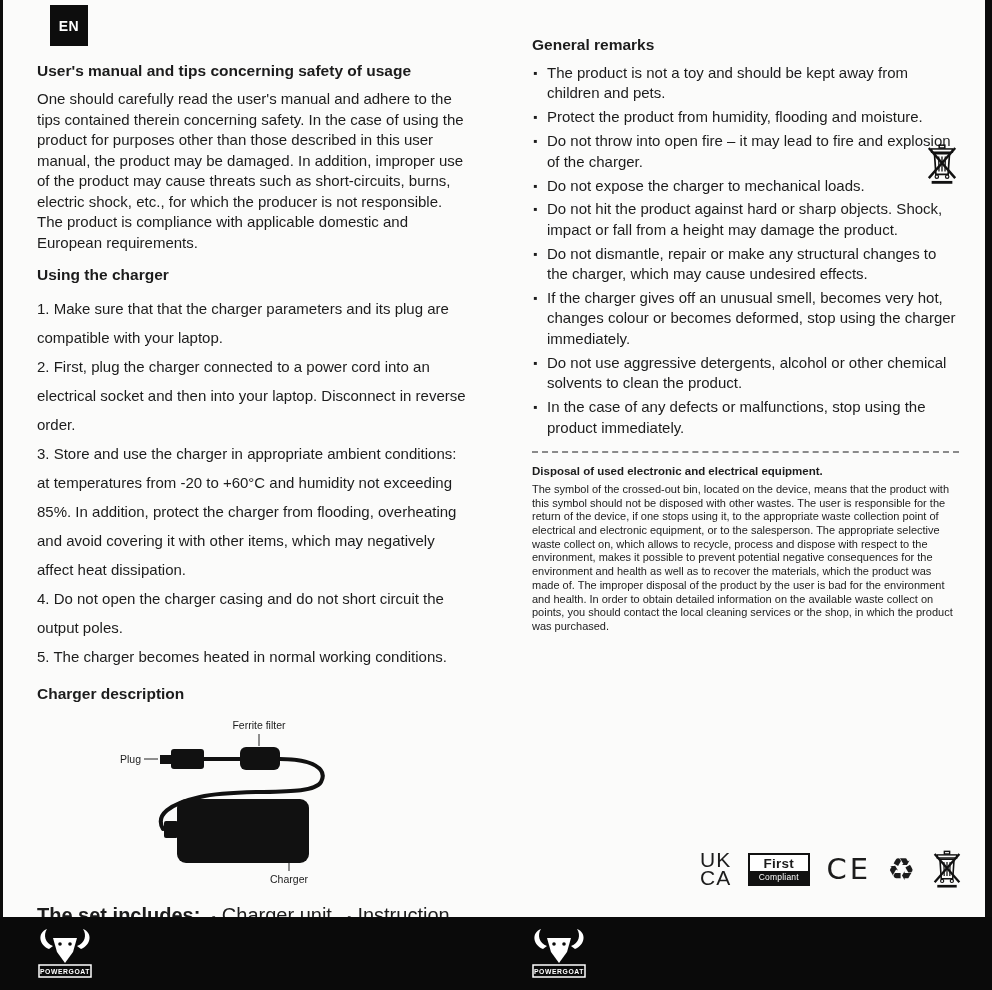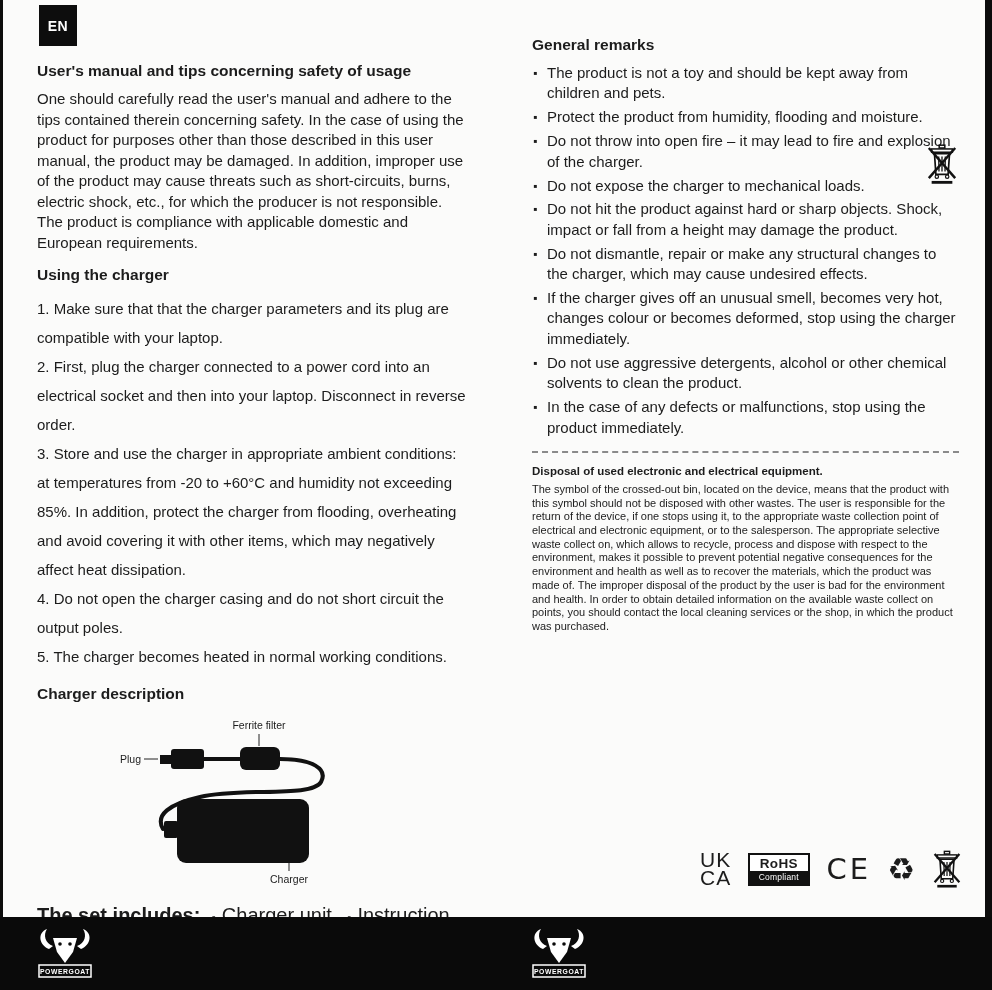--- a/index.html
+++ b/index.html
@@ -11,21 +11,21 @@
     position:relative;
     overflow:hidden;
     -webkit-font-smoothing:antialiased;
   }
   .page{position:relative;width:992px;height:990px;}
   .edge{position:absolute;top:0;bottom:0;background:#0c0c0c;}
   .edge-left{left:0;width:3px;}
   .edge-right{right:0;width:7px;}
 
   .lang-badge{
-    position:absolute;left:39px;top:5px;width:38px;height:41px;
+    position:absolute;left:50px;top:5px;width:38px;height:41px;
     background:#0d0d0d;color:#fff;font-weight:bold;font-size:14px;
     display:flex;align-items:center;justify-content:center;letter-spacing:.5px;
   }
 
   .col-left{position:absolute;left:37px;top:62px;width:433px;}
   .col-right{position:absolute;left:532px;top:36px;width:427px;}
 
   .h-main{font-weight:bold;font-size:15.5px;margin:0 0 9px 0;}
   .h-sub{font-weight:bold;font-size:15.5px;margin:14px 0 10px 0;}
   .body-text{font-size:15px;line-height:20.5px;margin:0 0 13px 0;}
@@ -164,21 +164,21 @@
     <line x1="31" y1="5" x2="3" y2="37" stroke="#111" stroke-width="2.6"></line>
     <rect x="6" y="40" width="22" height="3" fill="#111"></rect>
   </svg>
 
   <div class="marks-row">
     <div class="ukca">
       <div>UK</div>
       <div>CA</div>
     </div>
     <div class="rohs">
-      <div class="rohs-top">RoHS</div>
+      <div class="rohs-top">First</div>
       <div class="rohs-bottom">Compliant</div>
     </div>
     <div class="ce-mark">CE</div>
     <div class="recycle-mark">♻</div>
     <svg width="30" height="42" viewBox="0 0 34 44">
       <rect x="14" y="2" width="6" height="3" fill="none" stroke="#111" stroke-width="1.6"></rect>
       <rect x="6" y="6" width="22" height="3.5" fill="none" stroke="#111" stroke-width="1.6"></rect>
       <path d="M9 11 L25 11 L23.5 33 L10.5 33 Z" fill="none" stroke="#111" stroke-width="1.8"></path>
       <line x1="13.5" y1="14" x2="13.8" y2="30" stroke="#111" stroke-width="1.4"></line>
       <line x1="17" y1="14" x2="17" y2="30" stroke="#111" stroke-width="1.4"></line>

